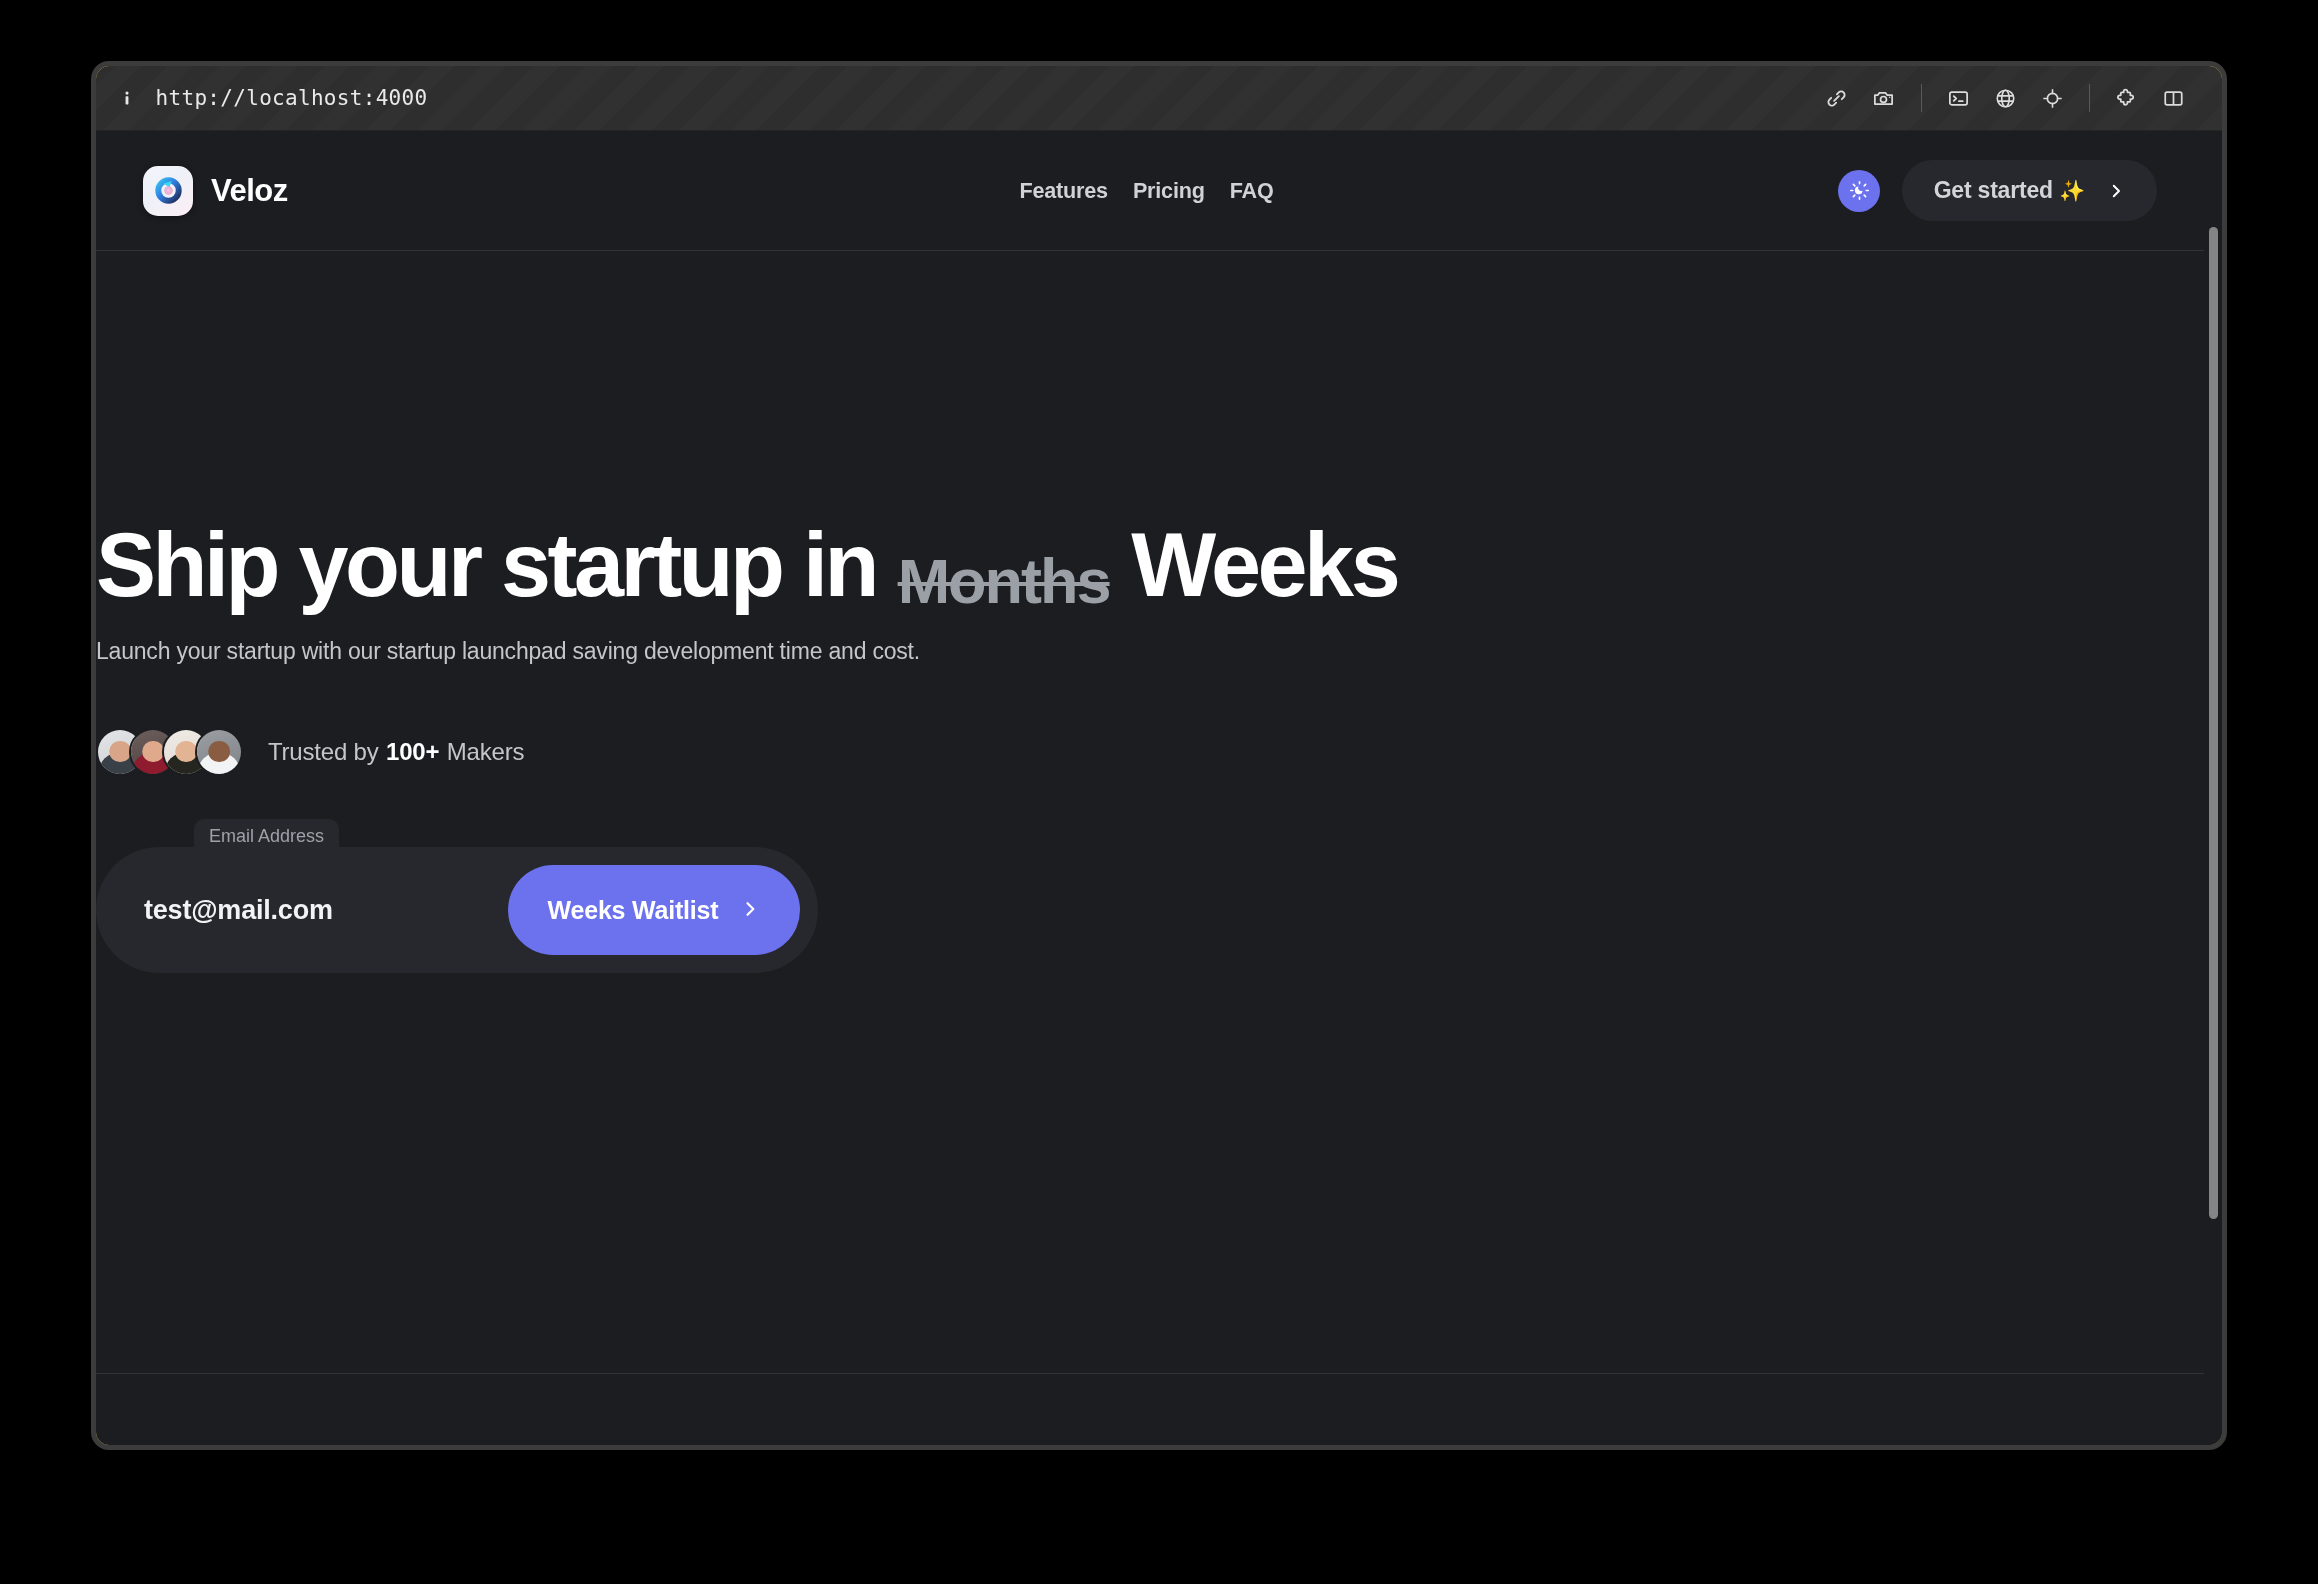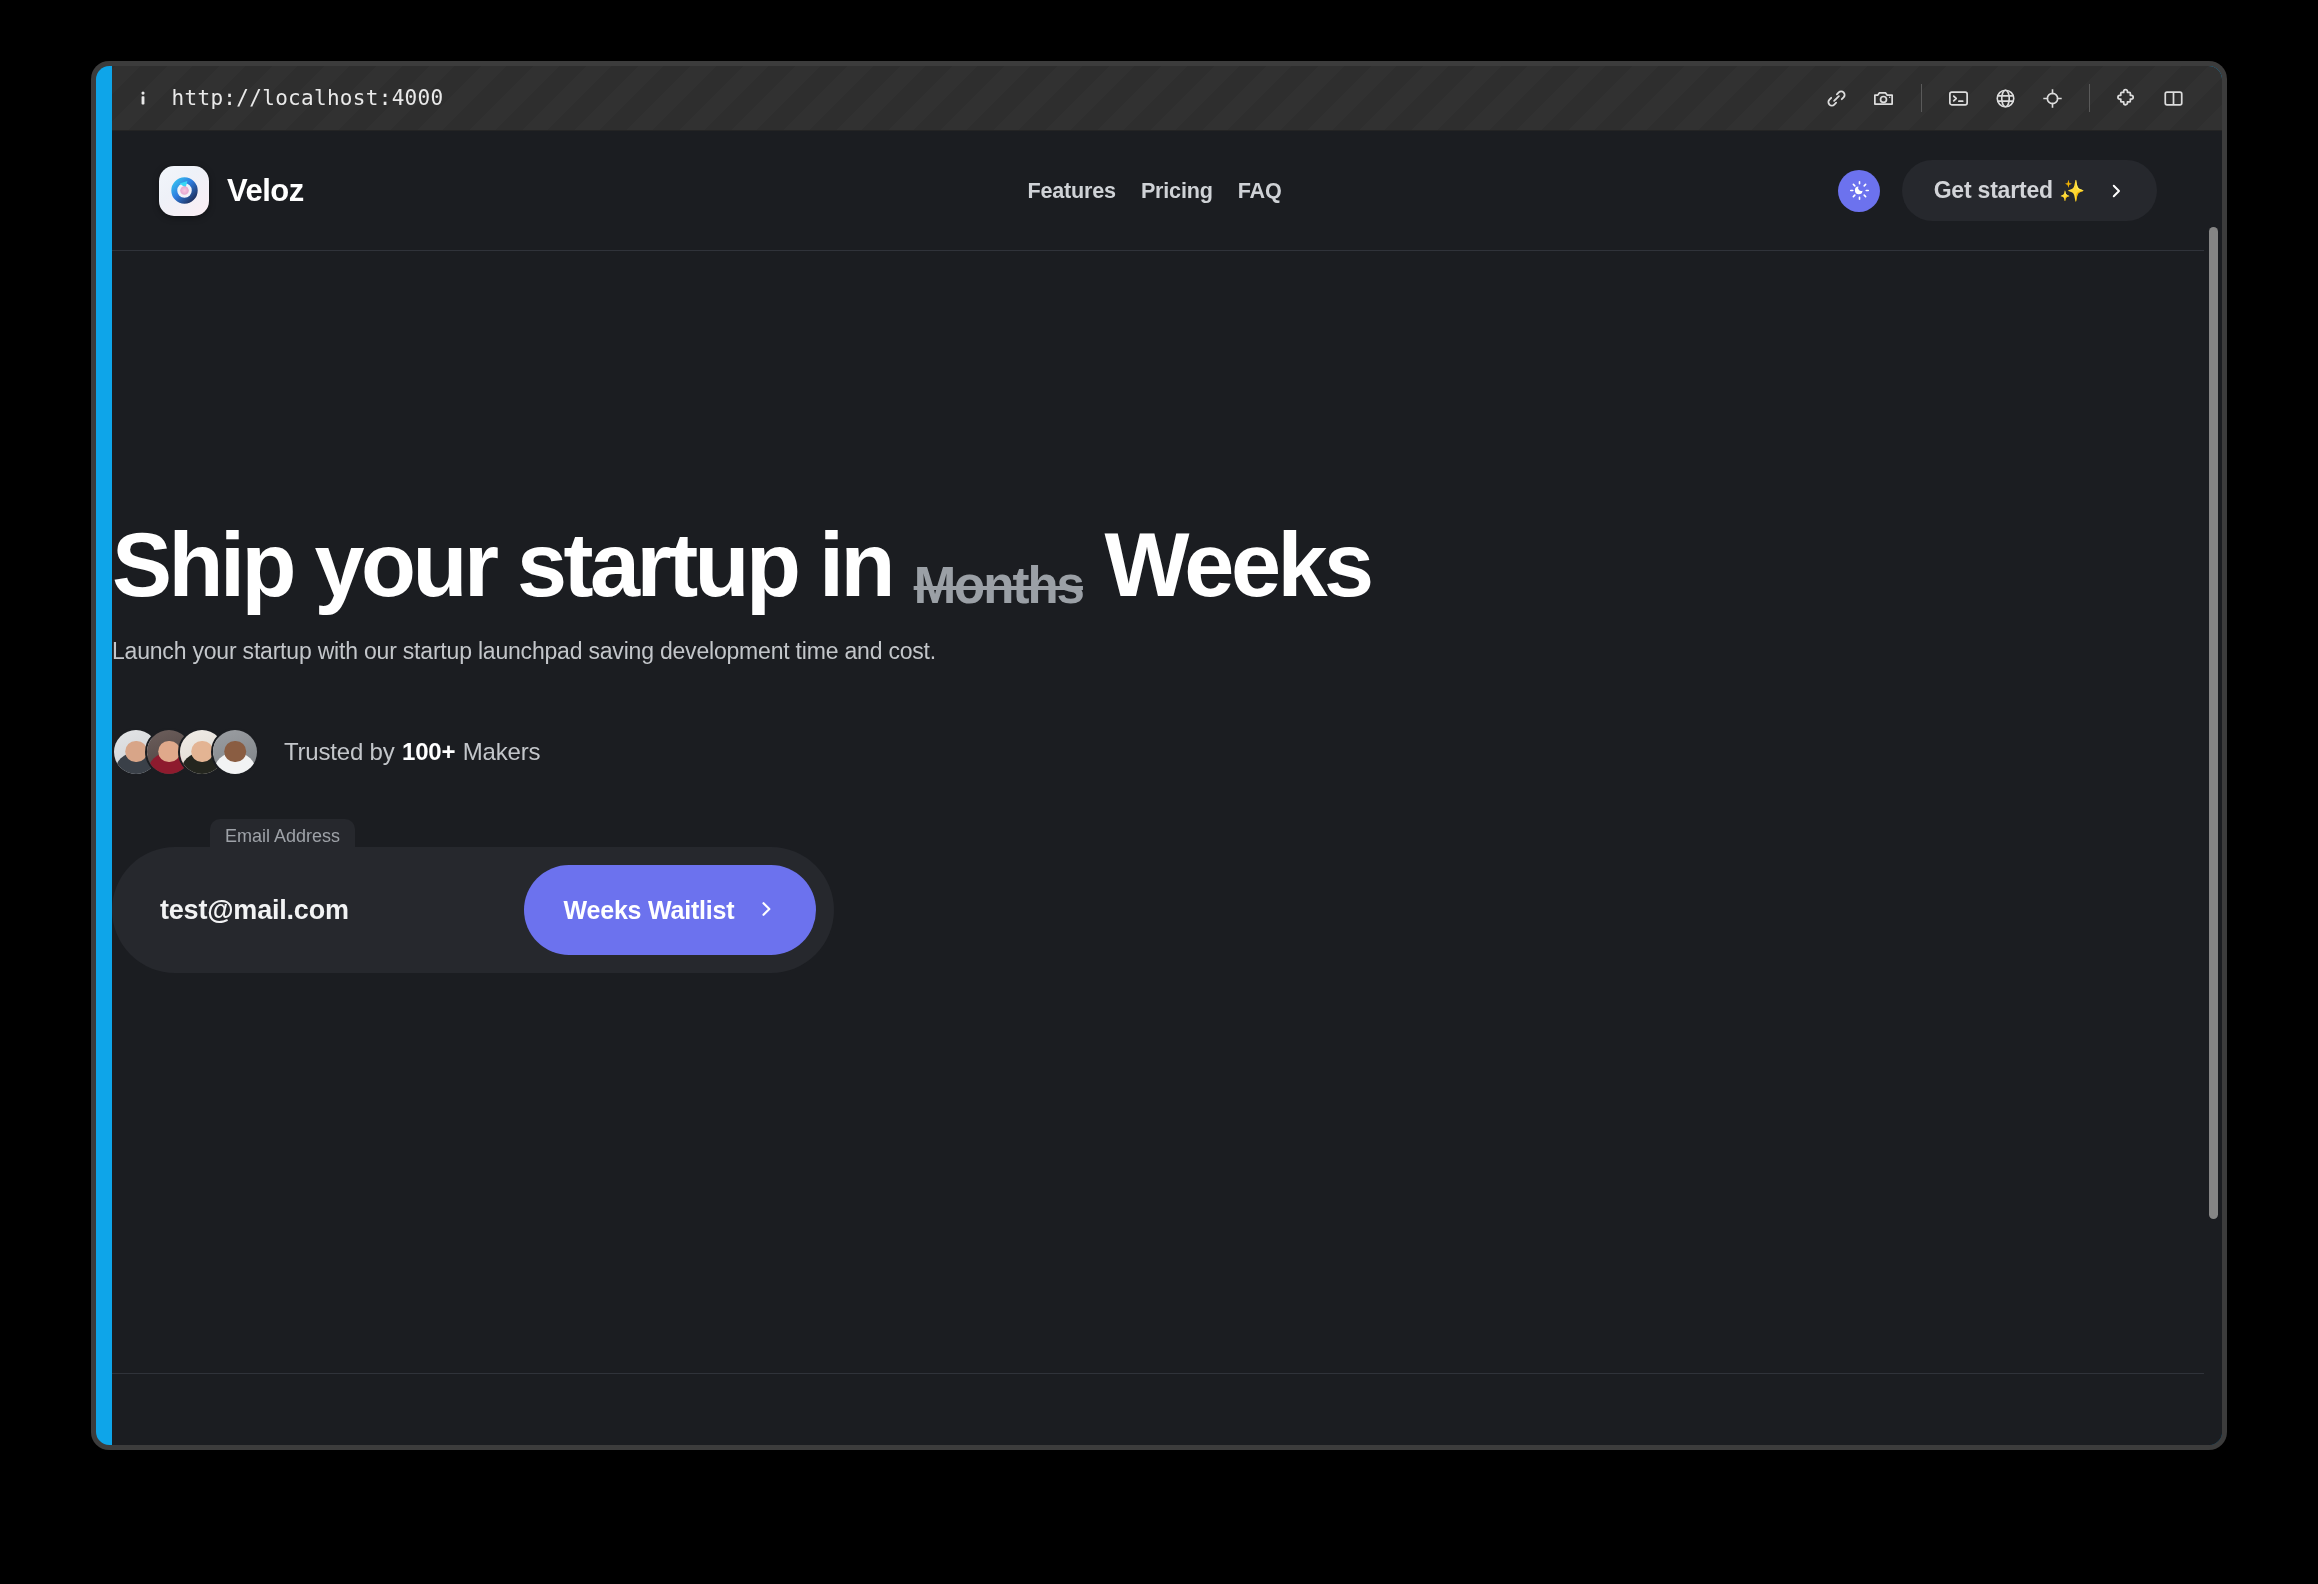--- a/index.html
+++ b/index.html
@@ -26,22 +26,21 @@
     box-shadow: 0 15px 50px rgba(0,0,0,0.65);
   }
 
   .window-inner {
     width: 100%;
     height: 100%;
     border-radius: 13.3px;
     overflow: hidden;
     display: flex;
     flex-direction: column;
-    background: #0ea5e9;
-    padding-left: 16px;
+    background: #fde047;
   }
 
   
   .chrome-bar {
     height: 65px;
     flex: 0 0 65px;
     background:
       repeating-linear-gradient(
         -45deg,
         rgba(255,255,255,0.016) 0px,
@@ -276,21 +275,21 @@
     display: flex;
     align-items: baseline;
     gap: 0;
     text-align: center;
   }
 
   .headline .h-plain { margin-right: 21.6px; }
 
   .headline .h-strike {
     color: #9ba0a6;
-    font-size: 51px;
+    font-size: 63px;
     letter-spacing: -2px;
     text-decoration: line-through;
     text-decoration-thickness: 4.2px;
     margin-right: 21.6px;
     position: relative;
     top: 6.6px;
   }
 
   .subtitle {
     margin-top: 28px;

